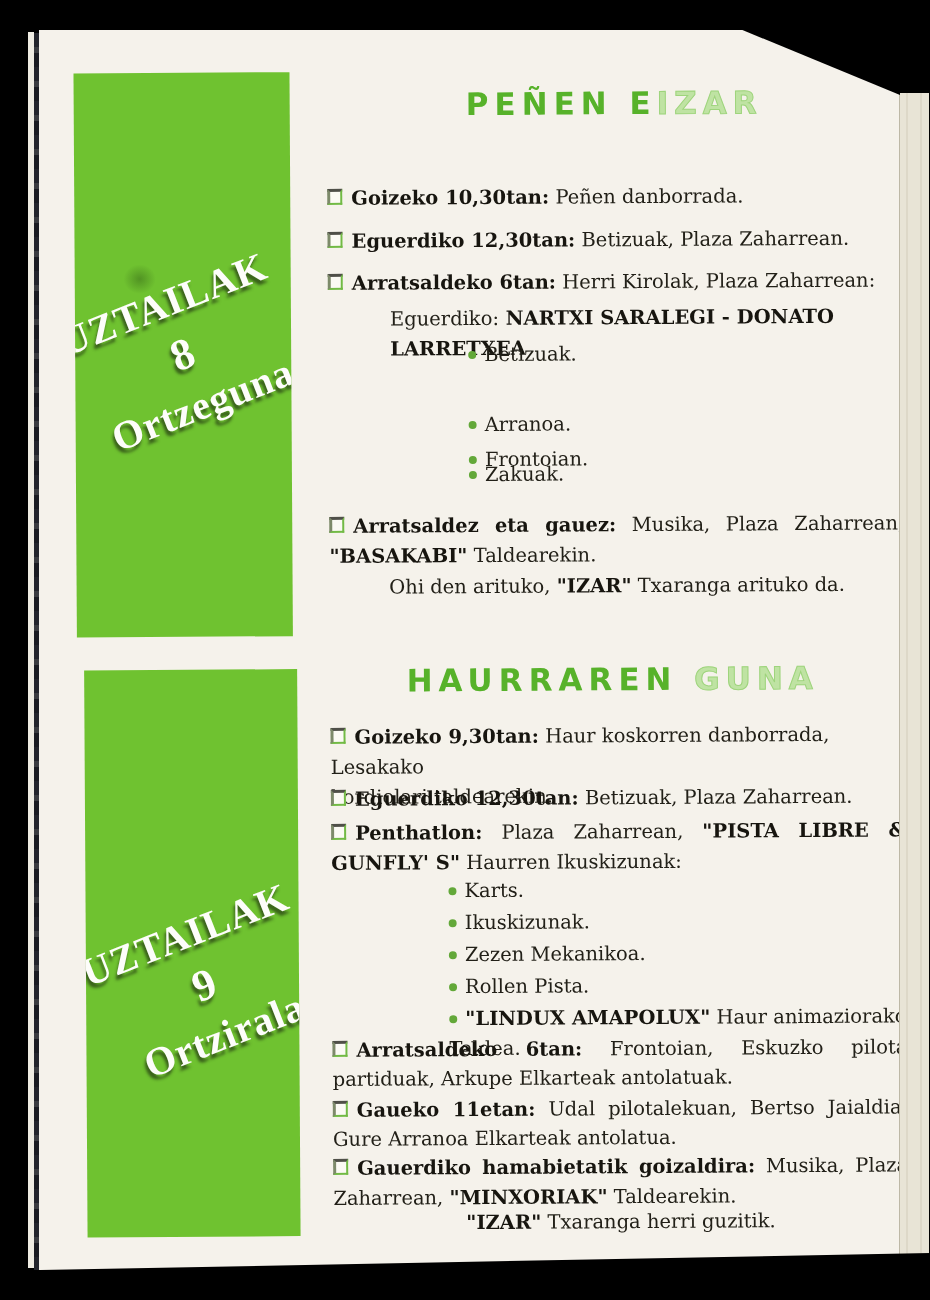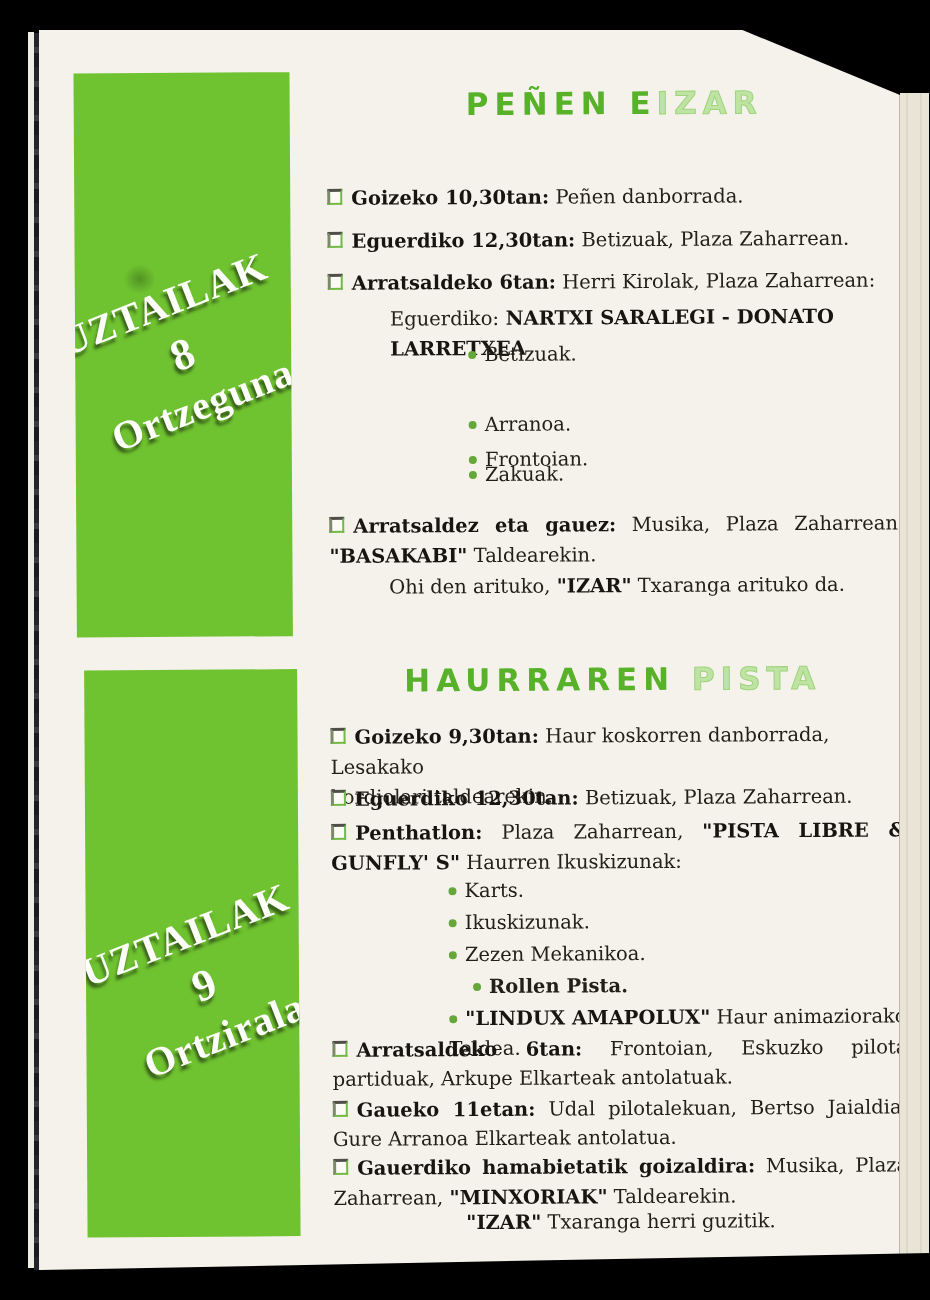--- a/index.html
+++ b/index.html
@@ -94,33 +94,33 @@
   <p class="note" style="left:330px;top:572px;width:575px;"><span>Ohi den arituko, </span><span class="b">"IZAR"</span><span> Txaranga arituko da.</span></p>
 
   <div class="banner" style="left:84px;top:668px;width:213px;height:567px;">
     <div class="banner-rot lower">
       <div class="bl">UZTAILAK</div>
       <div class="bl bnum">9</div>
       <div class="bl">Ortzirala</div>
     </div>
   </div>
 
-  <h1 class="hd" style="left:330px;top:662px;width:565px;"><span class="hd-solid">HAURRAREN </span><span class="hd-light">PISTA</span></h1>
+  <h1 class="hd" style="left:330px;top:662px;width:565px;"><span class="hd-solid">HAURRAREN </span><span class="hd-light">GUNA</span></h1>
 
   <p class="row ragged" style="left:330px;top:722px;"><span class="cb"></span><span class="b">Goizeko 9,30tan:</span><span> Haur koskorren danborrada, Lesakako
 kordiolari taldearekin.</span></p>
 
   <p class="row" style="left:330px;top:784px;"><span class="cb"></span><span class="b">Eguerdiko 12,30tan:</span><span> Betizuak, Plaza Zaharrean.</span></p>
 
   <p class="row just" style="left:330px;top:818px;"><span class="cb"></span><span class="b">Penthatlon:</span><span> Plaza Zaharrean, </span><span class="b">"PISTA LIBRE &amp; GUNFLY' S"</span><span> Haurren Ikuskizunak:</span></p>
 
   <p class="brow" style="left:447px;top:876px;"><span class="dot"></span><span>Karts.</span></p>
   <p class="brow" style="left:447px;top:908px;"><span class="dot"></span><span>Ikuskizunak.</span></p>
   <p class="brow" style="left:447px;top:940px;"><span class="dot"></span><span>Zezen Mekanikoa.</span></p>
-  <p class="brow" style="left:471px;top:972px;font-weight:bold;"><span class="dot"></span><span>Rollen Pista.</span></p>
+  <p class="brow" style="left:447px;top:972px;"><span class="dot"></span><span>Rollen Pista.</span></p>
   <p class="brow" style="left:447px;top:1004px;"><span class="dot"></span><span class="b">"LINDUX AMAPOLUX"</span><span> Haur animaziorako Taldea.</span></p>
 
   <p class="row just" style="left:330px;top:1035px;line-height:29px;"><span class="cb"></span><span class="b">Arratsaldeko 6tan:</span><span> Frontoian, Eskuzko pilota partiduak, Arkupe Elkarteak antolatuak.</span></p>
 
   <p class="row just" style="left:330px;top:1095px;line-height:29px;"><span class="cb"></span><span class="b">Gaueko 11etan:</span><span> Udal pilotalekuan, Bertso Jaialdia, Gure Arranoa Elkarteak antolatua.</span></p>
 
   <p class="row just" style="left:330px;top:1153px;"><span class="cb"></span><span class="b">Gauerdiko hamabietatik goizaldira:</span><span> Musika, Plaza Zaharrean, </span><span class="b">"MINXORIAK"</span><span> Taldearekin.</span></p>
 
   <p class="note" style="left:330px;top:1208px;width:575px;"><span></span><span class="b">"IZAR"</span><span> Txaranga herri guzitik.</span></p>
 

